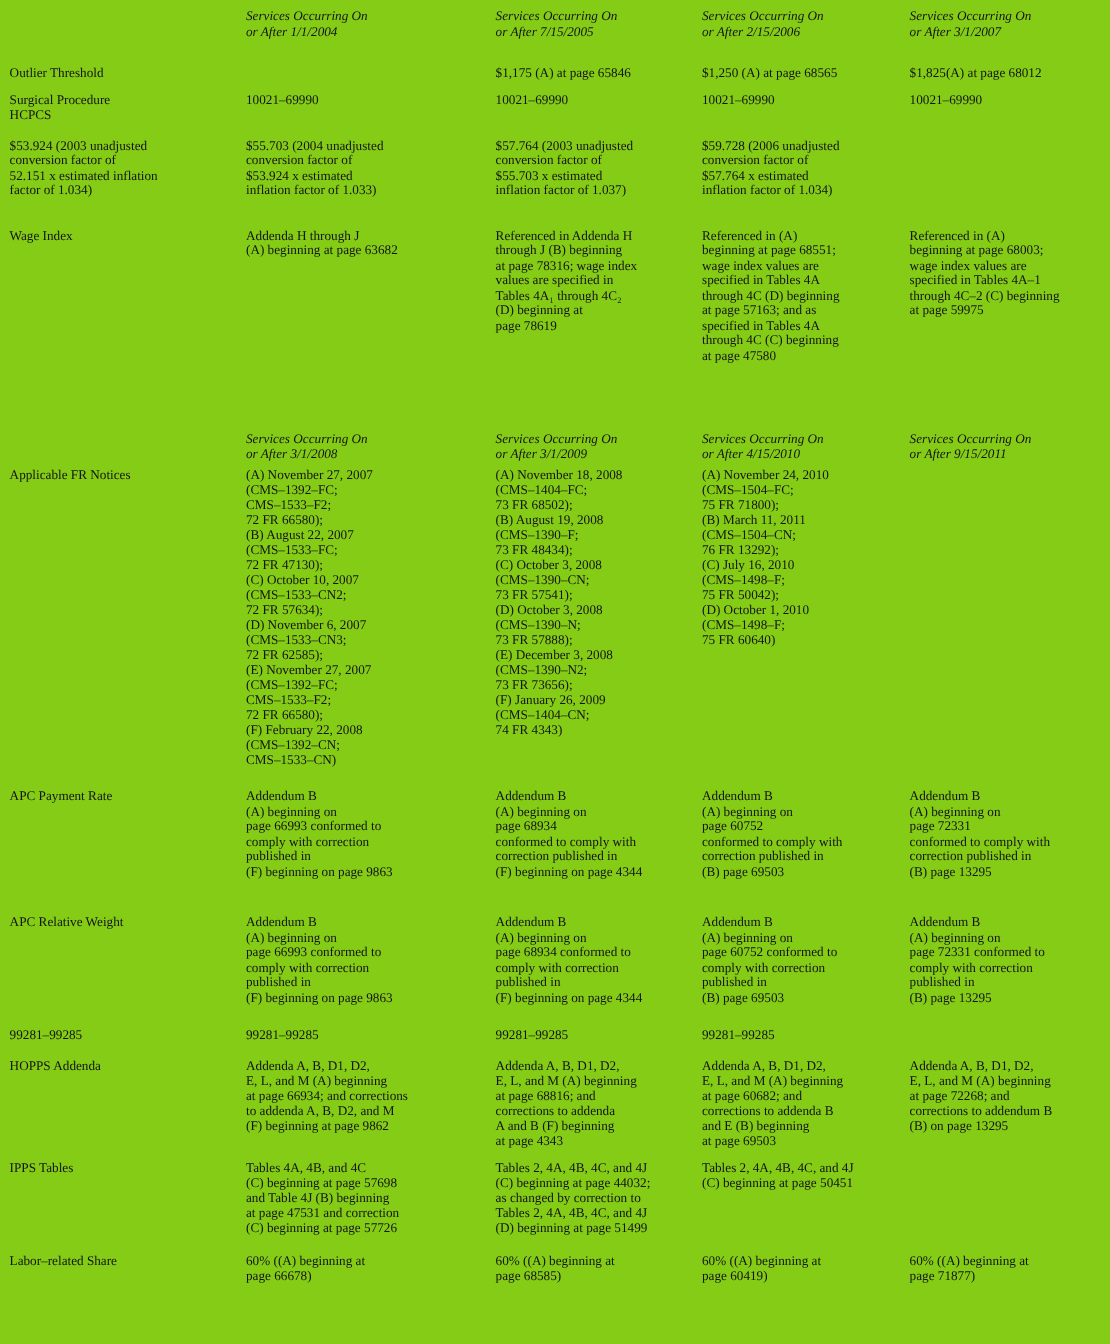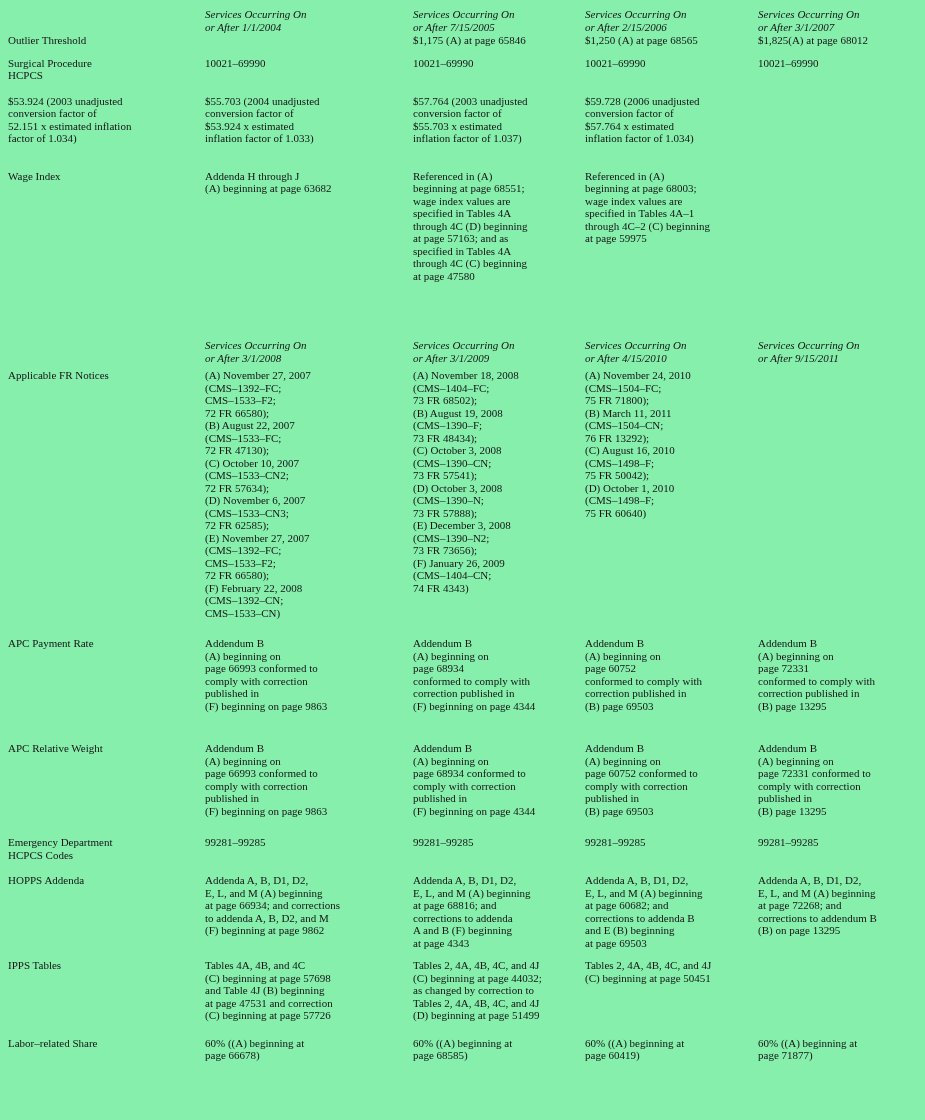--- a/index.html
+++ b/index.html
@@ -4,21 +4,21 @@
 <style>
   * { margin:0; padding:0; box-sizing:border-box; }
   html,body { background:#ffffff; }
   body {
     width:925px; height:1120px;
     font-family:"Liberation Serif", serif;
     font-size:11px; line-height:12.5px;
     color:#141414;
     -webkit-font-smoothing:antialiased;
   }
-  .page { width:925px; height:1120px; padding:8px 0 0 8px; overflow:hidden; background:#86efac; }
+  .page { width:925px; height:1120px; padding:8px 0 0 8px; overflow:hidden; background:#84cc16; }
   .row { display:grid; grid-template-columns:197px 208px 172px 173px 167px; align-items:start; }
   .cell { white-space:pre-line; padding-right:8px; }
   .hdr .cell { font-style:italic; }
 </style>
 </head>
 <body>
 
 <div class="page">
 
   <section>
@@ -27,21 +27,21 @@
       <div class="cell">Services Occurring On
 or After 1/1/2004</div>
       <div class="cell">Services Occurring On
 or After 7/15/2005</div>
       <div class="cell">Services Occurring On
 or After 2/15/2006</div>
       <div class="cell">Services Occurring On
 or After 3/1/2007</div>
     </div>
 
-    <div class="row" style="margin-top:1px">
+    <div class="row" style="margin-top:22px">
       <div class="cell lbl">Outlier Threshold</div>
       <div class="cell"></div>
       <div class="cell">$1,175 (A) at page 65846</div>
       <div class="cell">$1,250 (A) at page 68565</div>
       <div class="cell">$1,825(A) at page 68012</div>
     </div>
 
     <div class="row" style="margin-top:10px">
       <div class="cell lbl">Surgical Procedure
 HCPCS</div>
@@ -67,20 +67,27 @@
       <div class="cell">$59.728 (2006 unadjusted
 conversion factor of
 $57.764 x estimated
 inflation factor of 1.034)</div>
     </div>
 
     <div class="row" style="margin-top:25px">
       <div class="cell lbl">Wage Index</div>
       <div class="cell">Addenda H through J
 (A) beginning at page 63682</div>
+      <div class="cell">Referenced in Addenda H
+through J (B) beginning
+at page 78316; wage index
+values are specified in
+Tables 4A₁ through 4C₂
+(D) beginning at
+page 78619</div>
       <div class="cell">Referenced in (A)
 beginning at page 68551;
 wage index values are
 specified in Tables 4A
 through 4C (D) beginning
 at page 57163; and as
 specified in Tables 4A
 through 4C (C) beginning
 at page 47580</div>
       <div class="cell">Referenced in (A)
@@ -144,21 +151,21 @@
 73 FR 73656);
 (F) January 26, 2009
 (CMS–1404–CN;
 74 FR 4343)</div>
       <div class="cell">(A) November 24, 2010
 (CMS–1504–FC;
 75 FR 71800);
 (B) March 11, 2011
 (CMS–1504–CN;
 76 FR 13292);
-(C) August 16, 2010
+(C) July 16, 2010
 (CMS–1498–F;
 75 FR 50042);
 (D) October 1, 2010
 (CMS–1498–F;
 75 FR 60640)</div>
     </div>
 
     <div class="row" style="margin-top:18px">
       <div class="cell lbl">APC Payment Rate</div>
       <div class="cell">Addendum B
@@ -209,22 +216,20 @@
 (B) page 69503</div>
       <div class="cell">Addendum B
 (A) beginning on
 page 72331 conformed to
 comply with correction
 published in
 (B) page 13295</div>
     </div>
 
     <div class="row" style="margin-top:19px">
-      <div class="cell lbl">Emergency Department
-HCPCS Codes</div>
       <div class="cell">99281–99285</div>
       <div class="cell">99281–99285</div>
       <div class="cell">99281–99285</div>
       <div class="cell">99281–99285</div>
     </div>
 
     <div class="row" style="margin-top:13px">
       <div class="cell lbl">HOPPS Addenda</div>
       <div class="cell">Addenda A, B, D1, D2,
 E, L, and M (A) beginning

